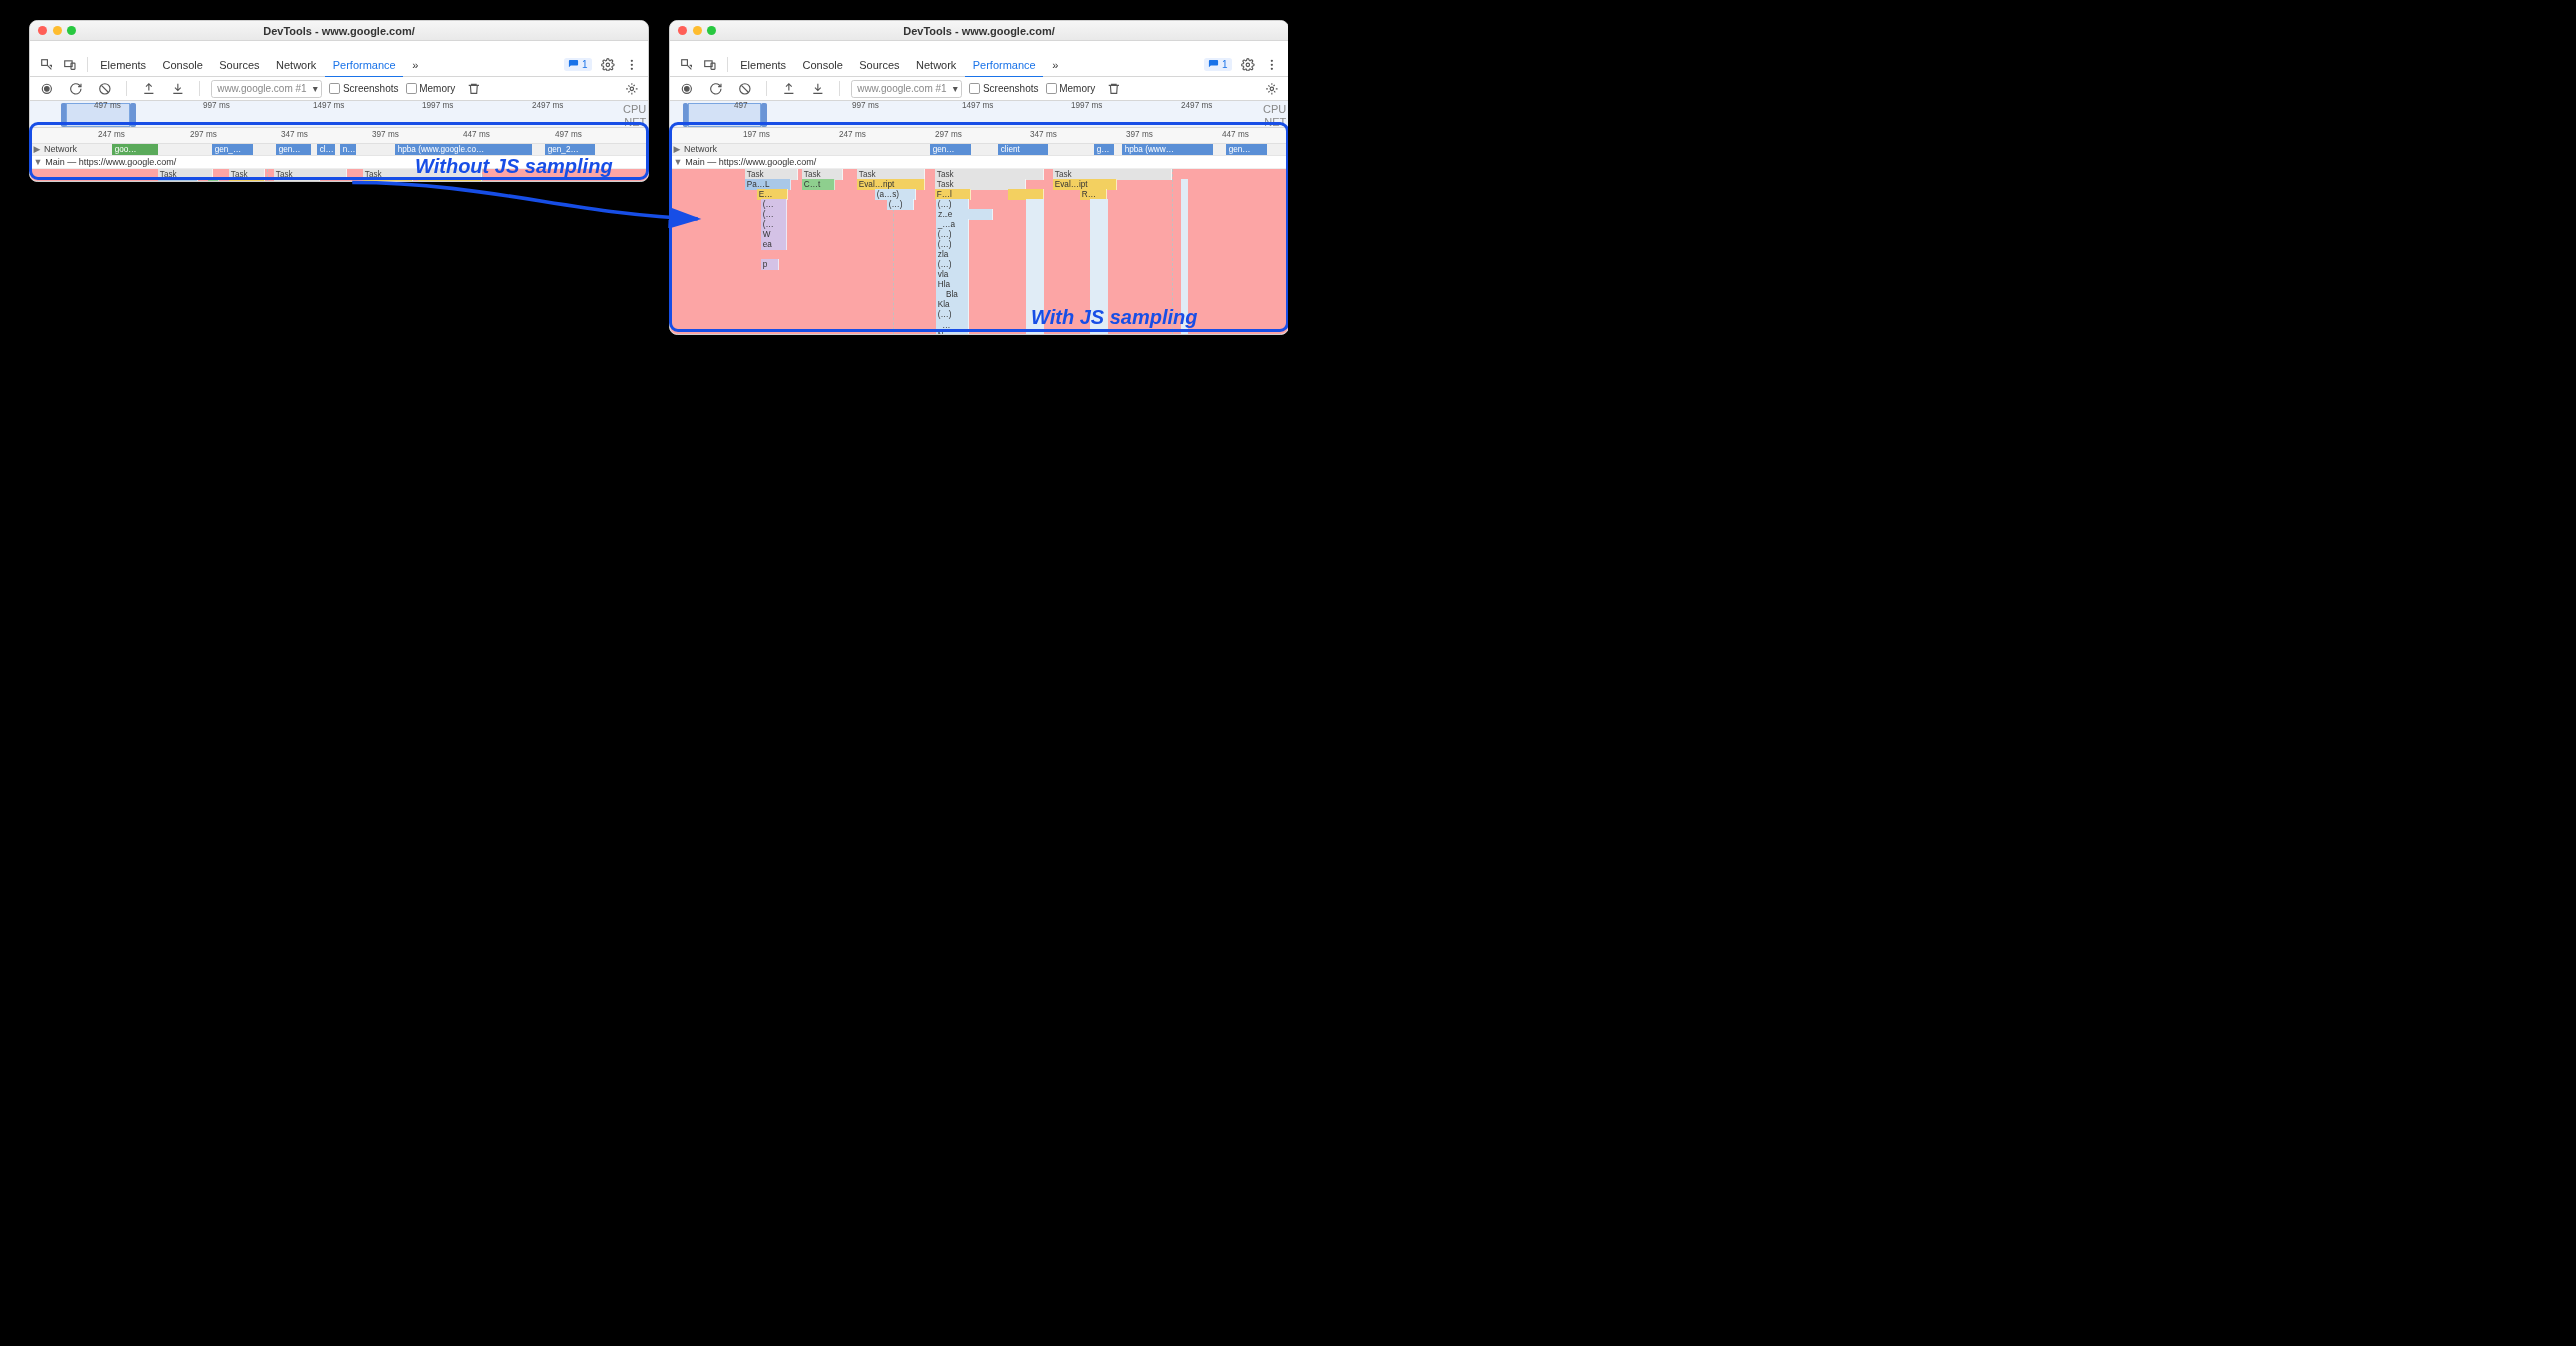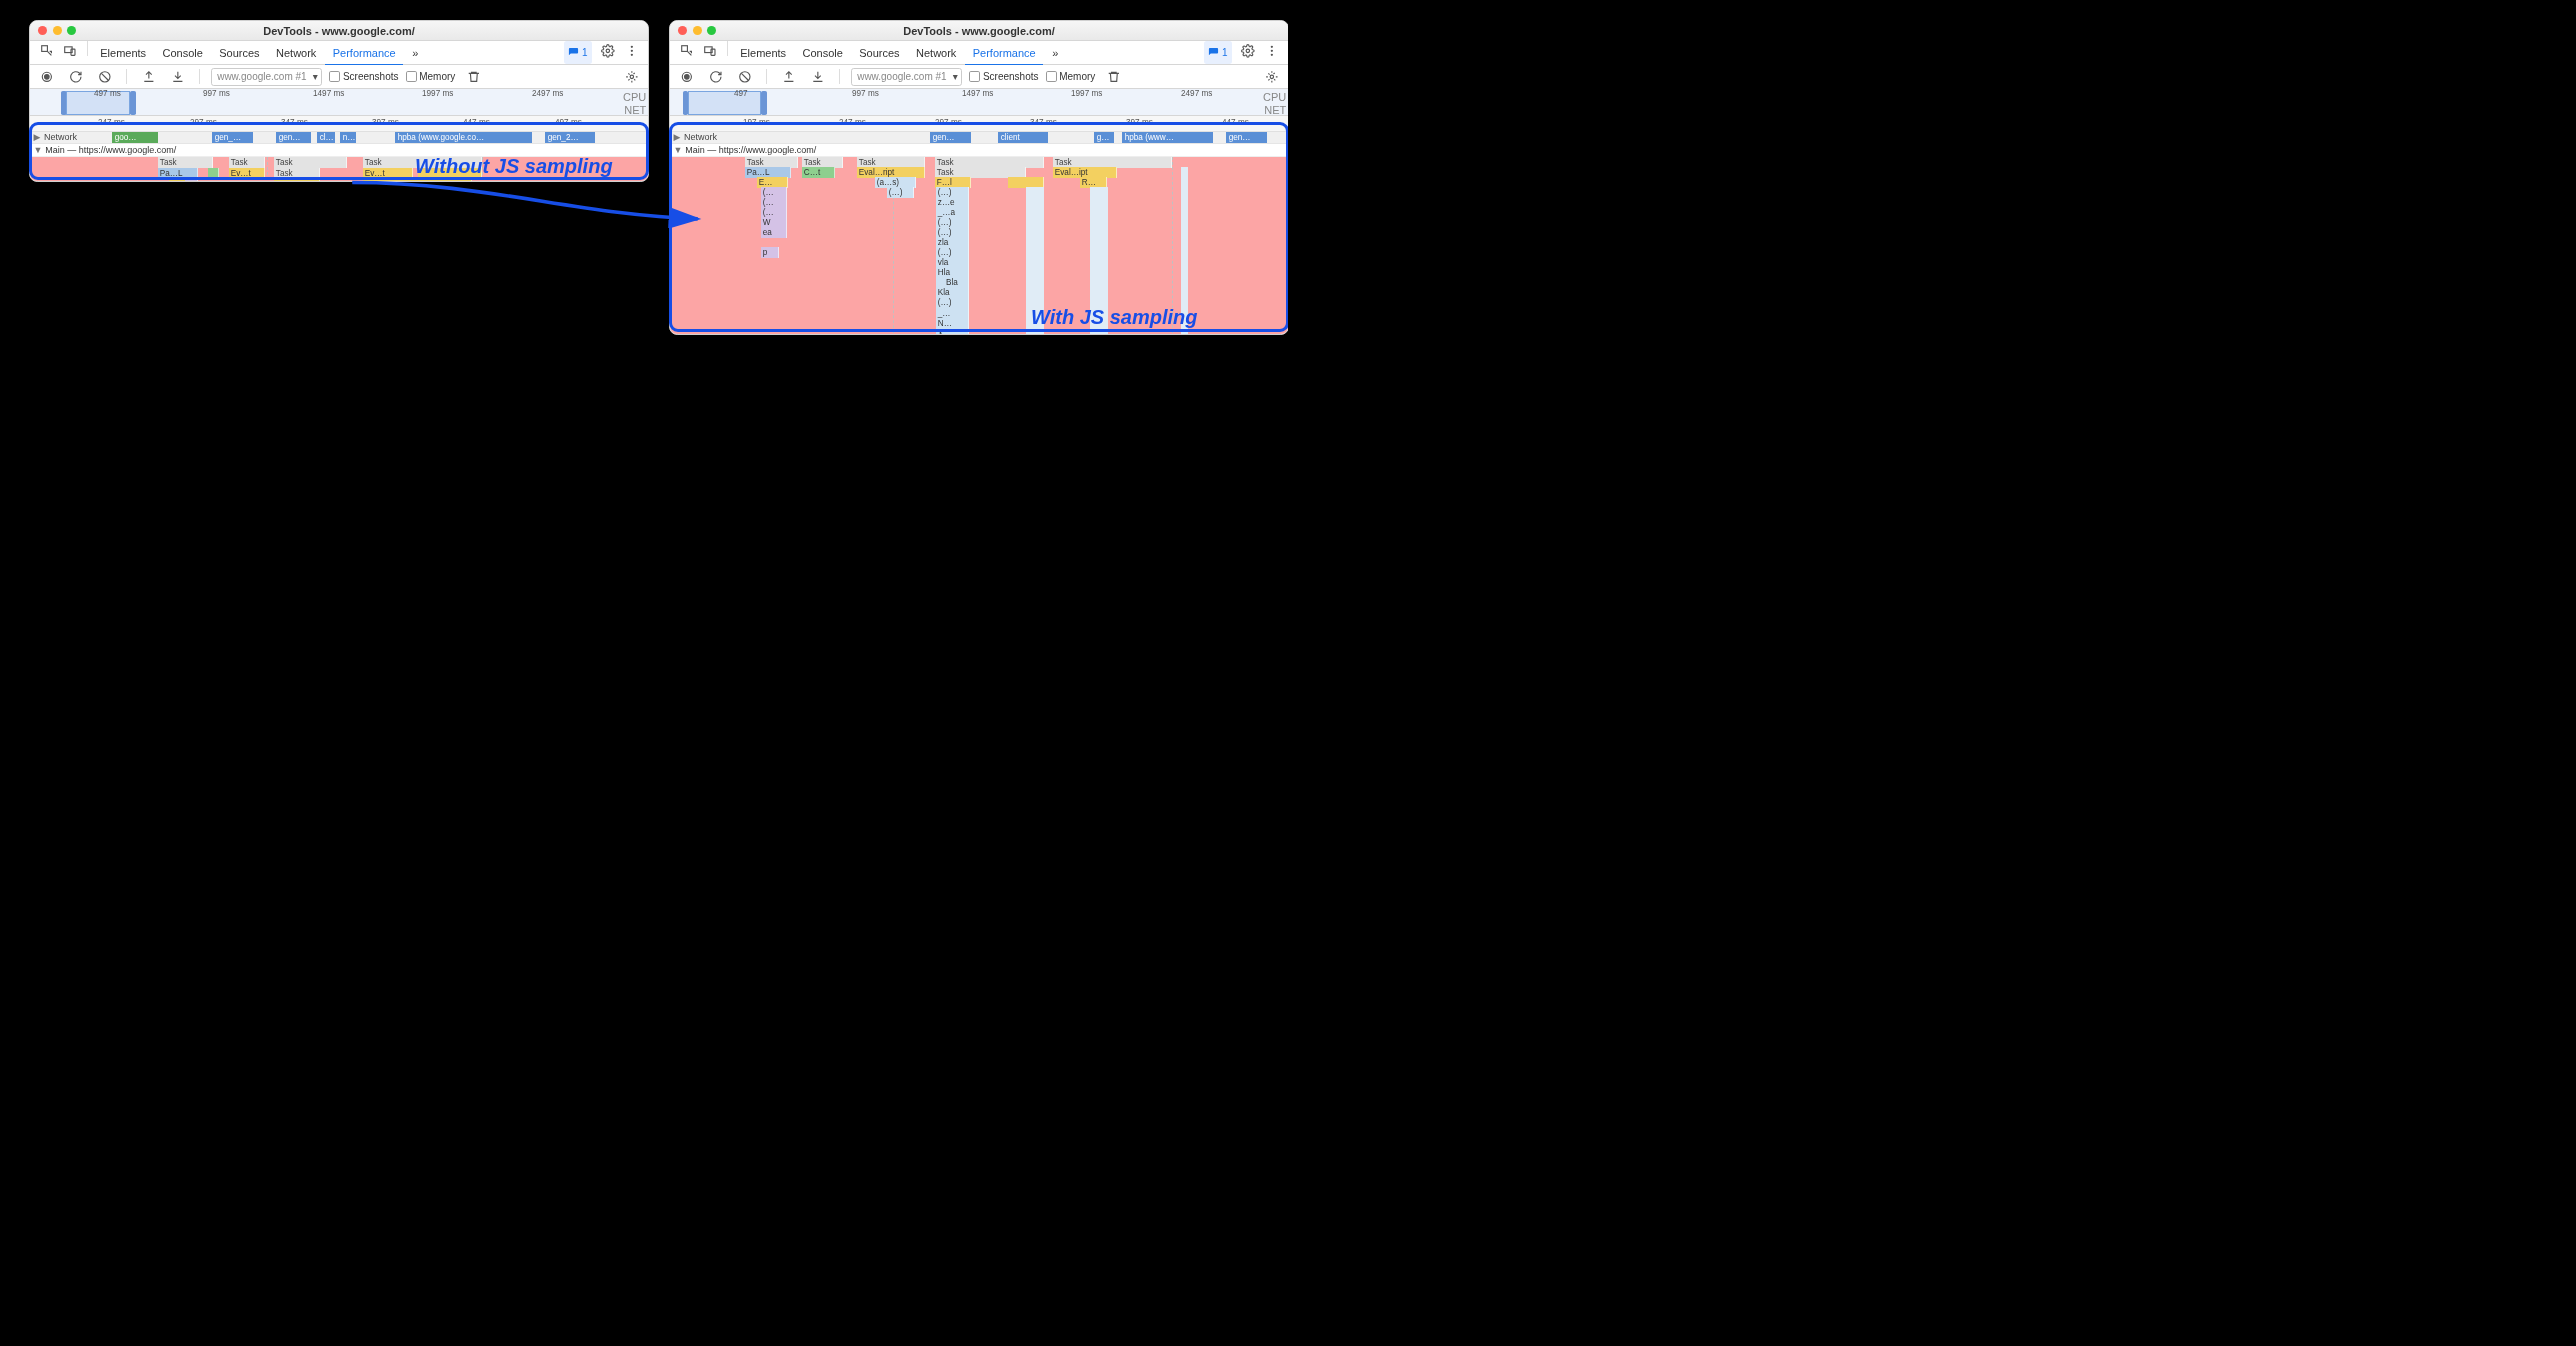--- a/index.html
+++ b/index.html
@@ -31,24 +31,25 @@
   border-bottom: 0.9px solid #d6d6d6;
   position: relative;
 }
 .tl-dots { display:flex; gap:5.5px; margin-left:8.2px; }
 .tl-dot { width:9px; height:9px; border-radius:50%; }
 .tl-red{background:#ff5f57;} .tl-yel{background:#febc2e;} .tl-grn{background:#28c840;}
 .titlebar-title { position:absolute; left:0; right:0; text-align:center; font-weight:700; font-size:11px; color:#333; }
 
 .tabs {
   height: 24px;
-  display:flex; 
+  display:flex; align-items:center;
   border-bottom:0.9px solid #d6d6d6;
   padding: 0 5.5px;
   gap: 1.8px;
+  margin-top: 12px;
 }
 .icon-btn {
   width:22px; height:20px;
   display:flex; align-items:center; justify-content:center;
   border-radius:3.6px;
   color:#555;
 }
 .icon-btn svg { width:13.7px; height:13.7px; }
 .tab {
   padding: 0 7.3px;
@@ -522,21 +523,21 @@
     <div class="fl-cell c-purple" style="top:60px;left:91px;width:25.5px;">W</div>
     <div class="fl-cell c-purple" style="top:70px;left:91px;width:25.5px;">ea</div>
     <div class="fl-cell c-purple" style="top:90px;left:91px;width:18px;">p</div>
 
     <div id="deep-stack"></div>
 
     <div style="position:absolute;left:356px;top:30px;width:18px;height:155px;background:#e0ecf6;"></div>
     <div style="position:absolute;left:420px;top:30px;width:18px;height:155px;background:#e0ecf6;"></div>
     <div style="position:absolute;left:511px;top:10px;width:7.3px;height:173px;background:#e0ecf6;"></div>
   <div class="fl-cell c-lblue" style="top: 30px; left: 266px; width: 33px;">(…)</div>
-        <div class="fl-cell c-lblue" style="top: 40px; left: 266px; width: 33px;">z…e</div>
+        <div class="fl-cell c-lblue" style="top: 40px; left: 266px; width: 57px; font-family: Liberation Mono, monospace;">z…e</div>
         <div class="fl-cell c-lblue" style="top: 50px; left: 266px; width: 33px;">_…a</div>
         <div class="fl-cell c-lblue" style="top: 60px; left: 266px; width: 33px;">(…)</div>
         <div class="fl-cell c-lblue" style="top: 70px; left: 266px; width: 33px;">(…)</div>
         <div class="fl-cell c-lblue" style="top: 80px; left: 266px; width: 33px;">zla</div>
         <div class="fl-cell c-lblue" style="top: 90px; left: 266px; width: 33px;">(…)</div>
         <div class="fl-cell c-lblue" style="top: 100px; left: 266px; width: 33px;">vla</div>
         <div class="fl-cell c-lblue" style="top: 110px; left: 266px; width: 33px;">Hla</div>
         <div class="fl-cell c-lblue" style="top: 120px; left: 266px; width: 33px; padding-left: 10px;">Bla</div>
         <div class="fl-cell c-lblue" style="top: 130px; left: 266px; width: 33px;">Kla</div>
         <div class="fl-cell c-lblue" style="top: 140px; left: 266px; width: 33px;">(…)</div>

